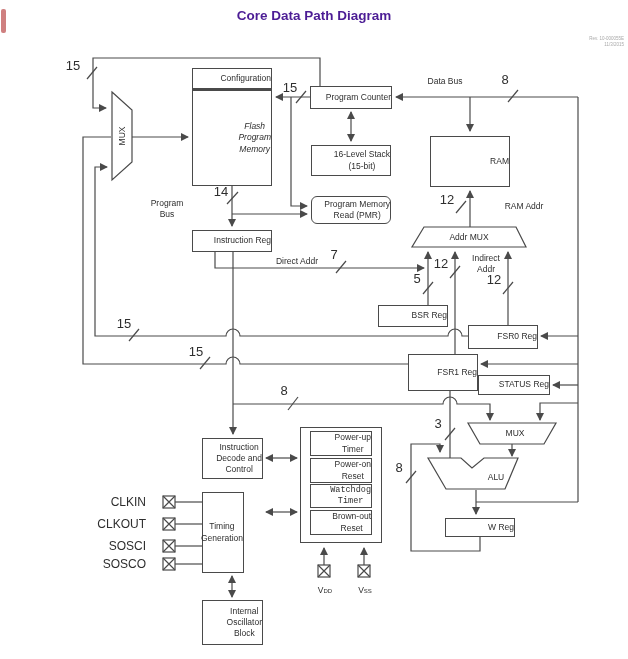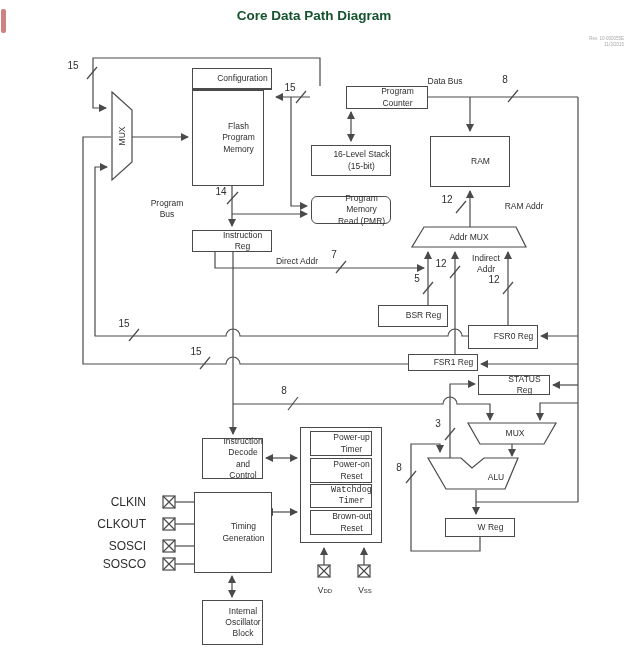--- a/index.html
+++ b/index.html
@@ -1,27 +1,27 @@
 <!DOCTYPE html>
 <html><head>
 <meta charset="utf-8">
 <style>
   html,body{margin:0;padding:0;background:#fff;}
   #stage{position:relative;width:628px;height:659px;background:#fff;
          font-family:"Liberation Sans",sans-serif;color:#2e2e2e;overflow:hidden;}
   svg.wires{position:absolute;left:0;top:0;width:628px;height:659px;}
   .box{position:absolute;border:1.2px solid #4a4a4a;background:#fff;box-sizing:border-box;
-       display:flex;align-items:center;justify-content:center;text-align:center;padding-left:21px;}
+       display:flex;align-items:center;justify-content:flex-end;text-align:center;}
   .lbl{white-space:pre-line;font-size:8.5px;line-height:1.3;color:#2e2e2e;}
   .flt{position:absolute;transform:translate(-50%,-50%);white-space:pre-line;
        font-size:8.5px;line-height:1.25;text-align:center;color:#2e2e2e;}
-  .num{font-size:10px;}
+  .num{font-size:13px;}
   .rot{transform:translate(-50%,-50%) rotate(-90deg);}
   .title{position:absolute;left:0;top:8px;width:628px;text-align:center;
-         font-size:13.5px;font-weight:bold;color:#14532d;}
+         font-size:13.5px;font-weight:bold;color:#4c1d95;}
   .rev{position:absolute;right:4px;top:36px;width:80px;text-align:right;
        font-size:4.5px;line-height:1.4;color:#a9a9a9;white-space:pre-line;}
   .pinlbl{position:absolute;left:86px;width:60px;text-align:right;font-size:12px;
           transform:translateY(-50%);color:#2e2e2e;}
   .sub{font-size:6px;}
   .redmark{position:absolute;left:1px;top:9px;width:5px;height:24px;
            background:#cf8080;border-radius:2px;}
 </style>
 </head>
 <body>
@@ -150,26 +150,26 @@
       <g>
           <rect x="358" y="565" width="12" height="12" fill="#fff"></rect>
           <path d="M358,565 L370,577 M370,565 L358,577"></path>
         </g>
     </g>
   </svg>
 
   <div class="box" style="left:192px;top:68px;width:80px;height:22px;border-bottom-width:2px;">
       <span class="lbl">Configuration</span>
     </div>
-  <div class="box" style="left:192px;top:90px;width:72px;height:96px;">
+  <div class="box" style="left:192px;top:90px;width:80px;height:96px;font-style:italic;">
       <span class="lbl">Flash
 Program
 Memory</span>
     </div>
-  <div class="box" style="left:310px;top:86px;width:82px;height:23px;margin-left:36px;">
+  <div class="box" style="left:310px;top:86px;width:82px;height:23px;">
       <span class="lbl">Program Counter</span>
     </div>
   <div class="box" style="left:311px;top:145px;width:80px;height:31px;">
       <span class="lbl">16-Level Stack
 (15-bit)</span>
     </div>
   <div class="box" style="left:311px;top:196px;width:80px;height:28px;border-radius:6px;">
       <span class="lbl">Program Memory
 Read (PMR)</span>
     </div>
@@ -178,35 +178,35 @@
     </div>
   <div class="box" style="left:192px;top:230px;width:80px;height:22px;">
       <span class="lbl">Instruction Reg</span>
     </div>
   <div class="box" style="left:378px;top:305px;width:70px;height:22px;">
       <span class="lbl">BSR Reg</span>
     </div>
   <div class="box" style="left:468px;top:325px;width:70px;height:24px;">
       <span class="lbl">FSR0 Reg</span>
     </div>
-  <div class="box" style="left:408px;top:354px;width:70px;height:17px;">
+  <div class="box" style="left:408px;top:354px;width:70px;height:37px;">
       <span class="lbl">FSR1 Reg</span>
     </div>
   <div class="box" style="left:478px;top:375px;width:72px;height:20px;">
       <span class="lbl">STATUS Reg</span>
     </div>
   <div class="box" style="left:445px;top:518px;width:70px;height:19px;">
       <span class="lbl">W Reg</span>
     </div>
   <div class="box" style="left:202px;top:438px;width:61px;height:41px;">
       <span class="lbl">Instruction
 Decode and
 Control</span>
     </div>
-  <div class="box" style="left:194px;top:492px;width:78px;height:81px;">
+  <div class="box" style="left:202px;top:492px;width:42px;height:81px;">
       <span class="lbl">Timing
 Generation</span>
     </div>
   <div class="box" style="left:202px;top:600px;width:61px;height:45px;">
       <span class="lbl">Internal
 Oscillator
 Block</span>
     </div>
   <div class="box" style="left:300px;top:427px;width:82px;height:116px;"></div>
   <div class="box" style="left:310px;top:431px;width:62px;height:25px;">

